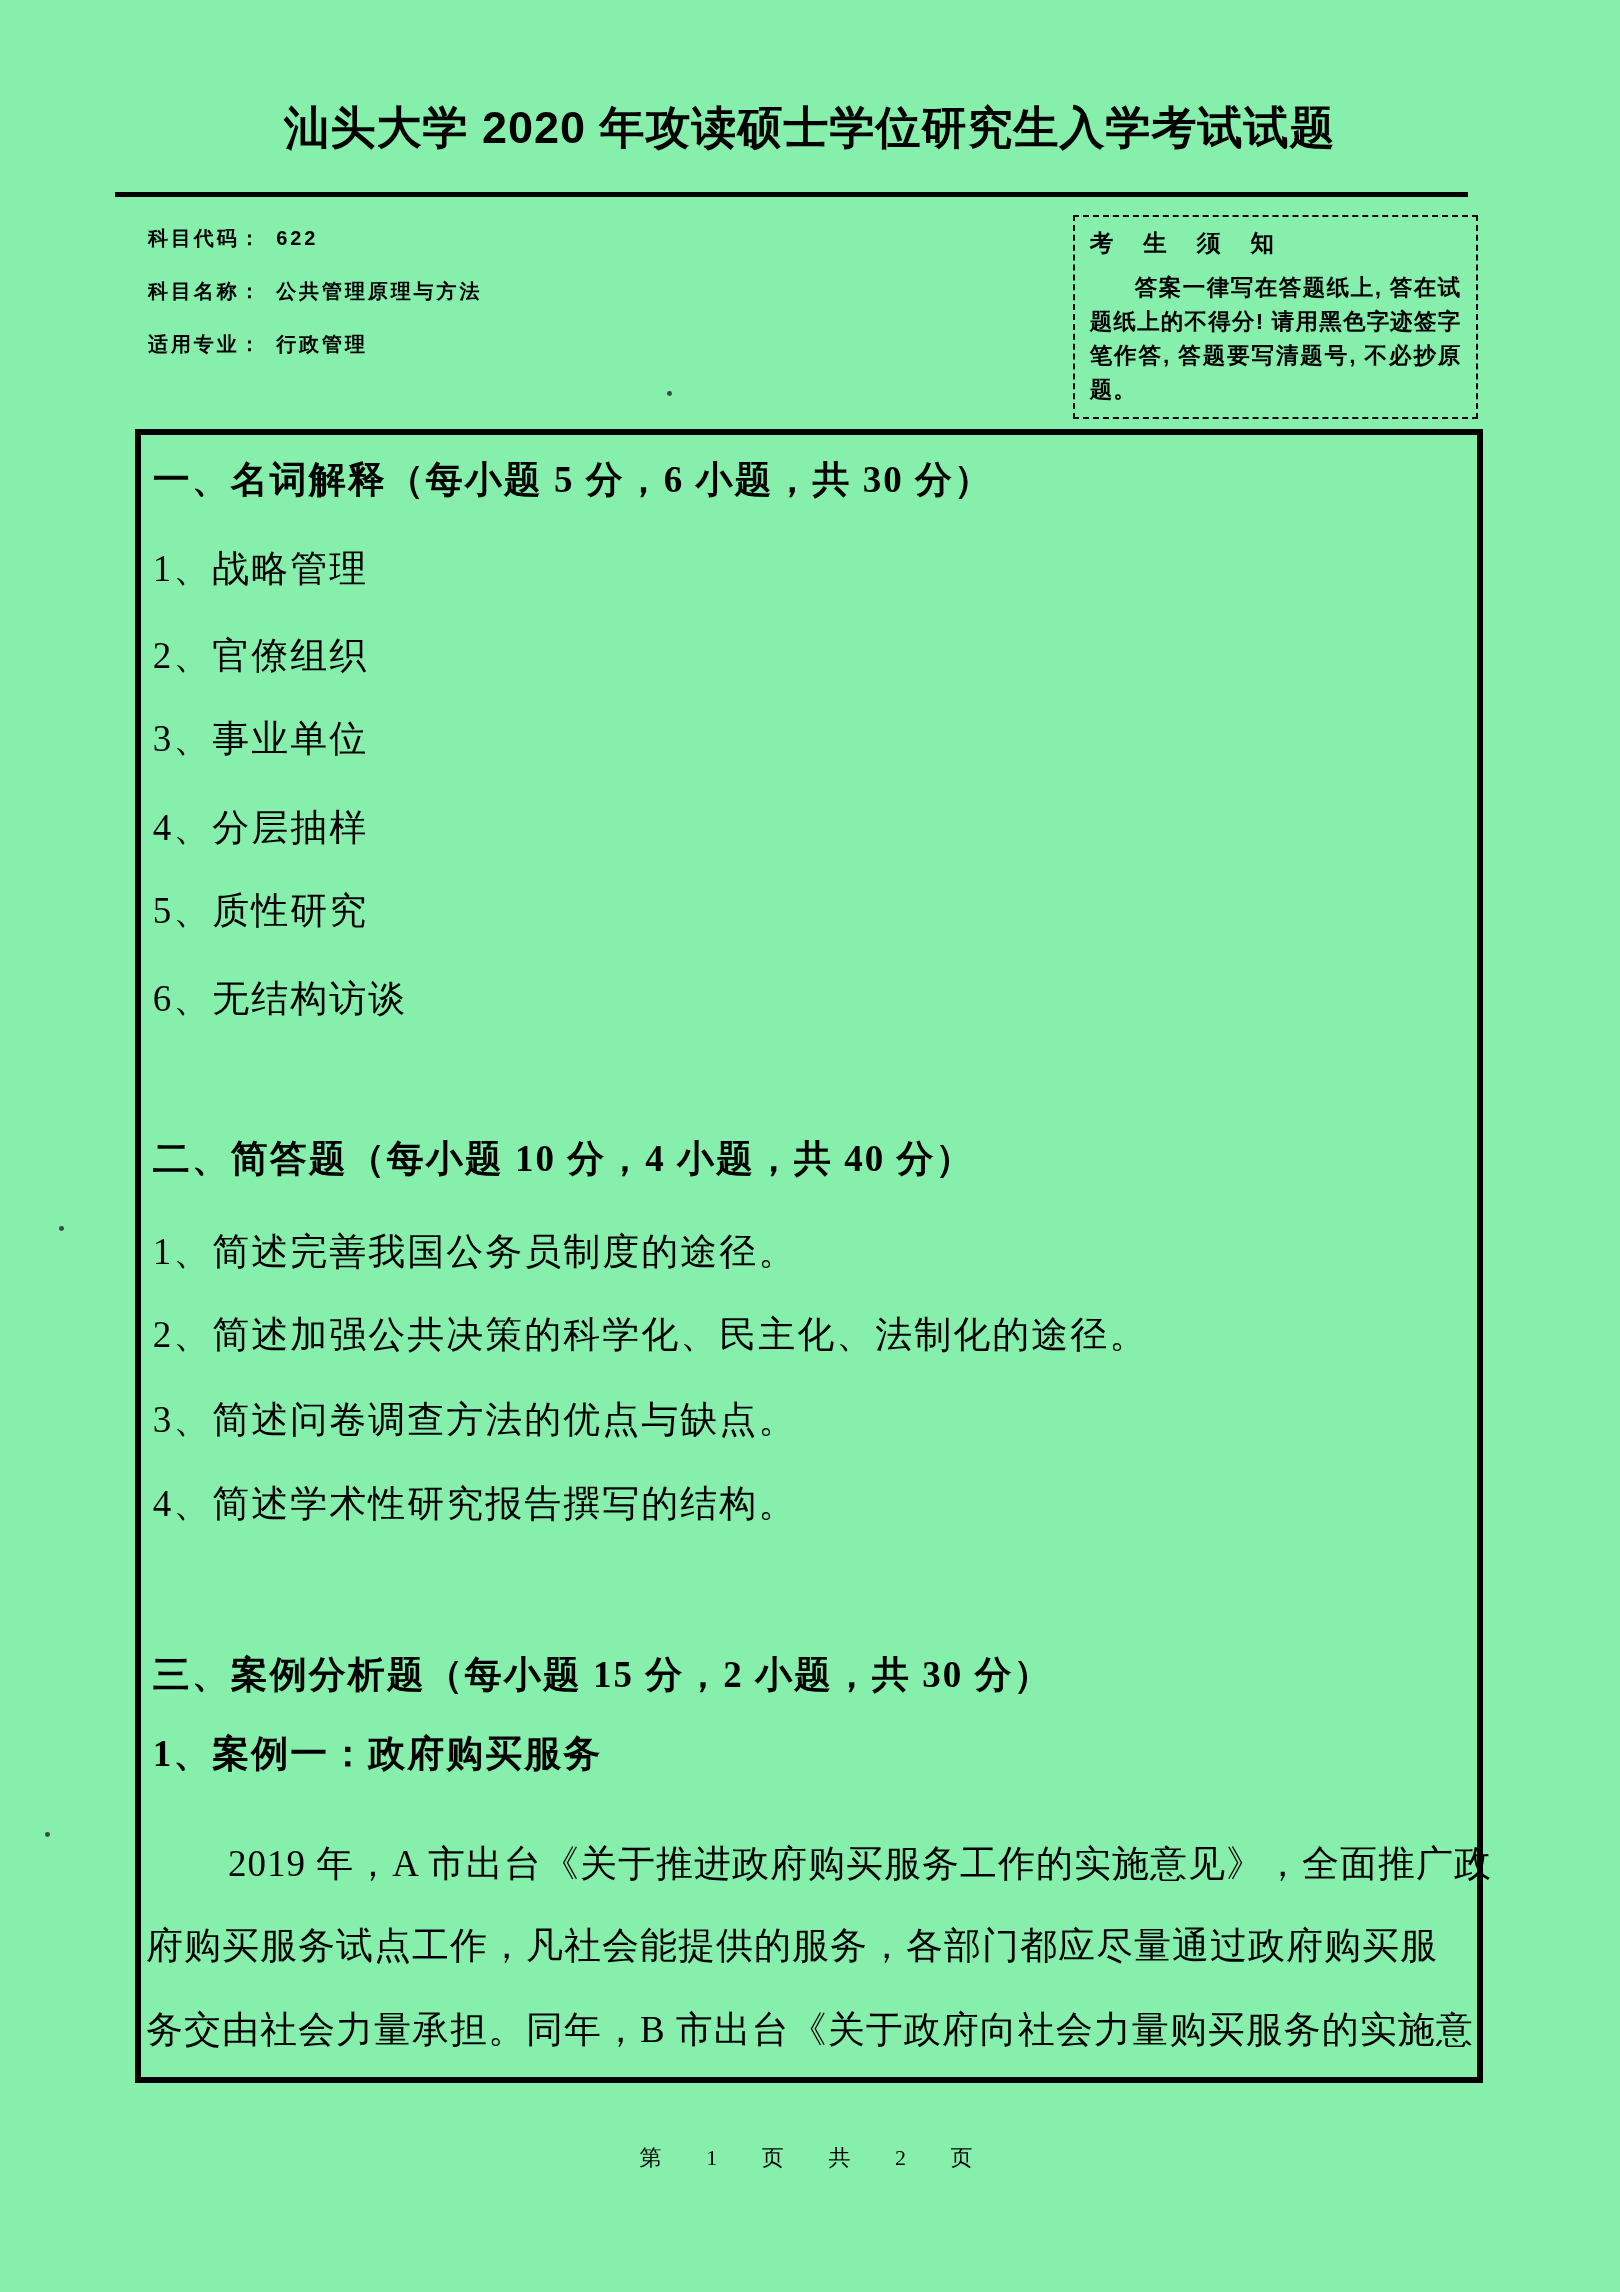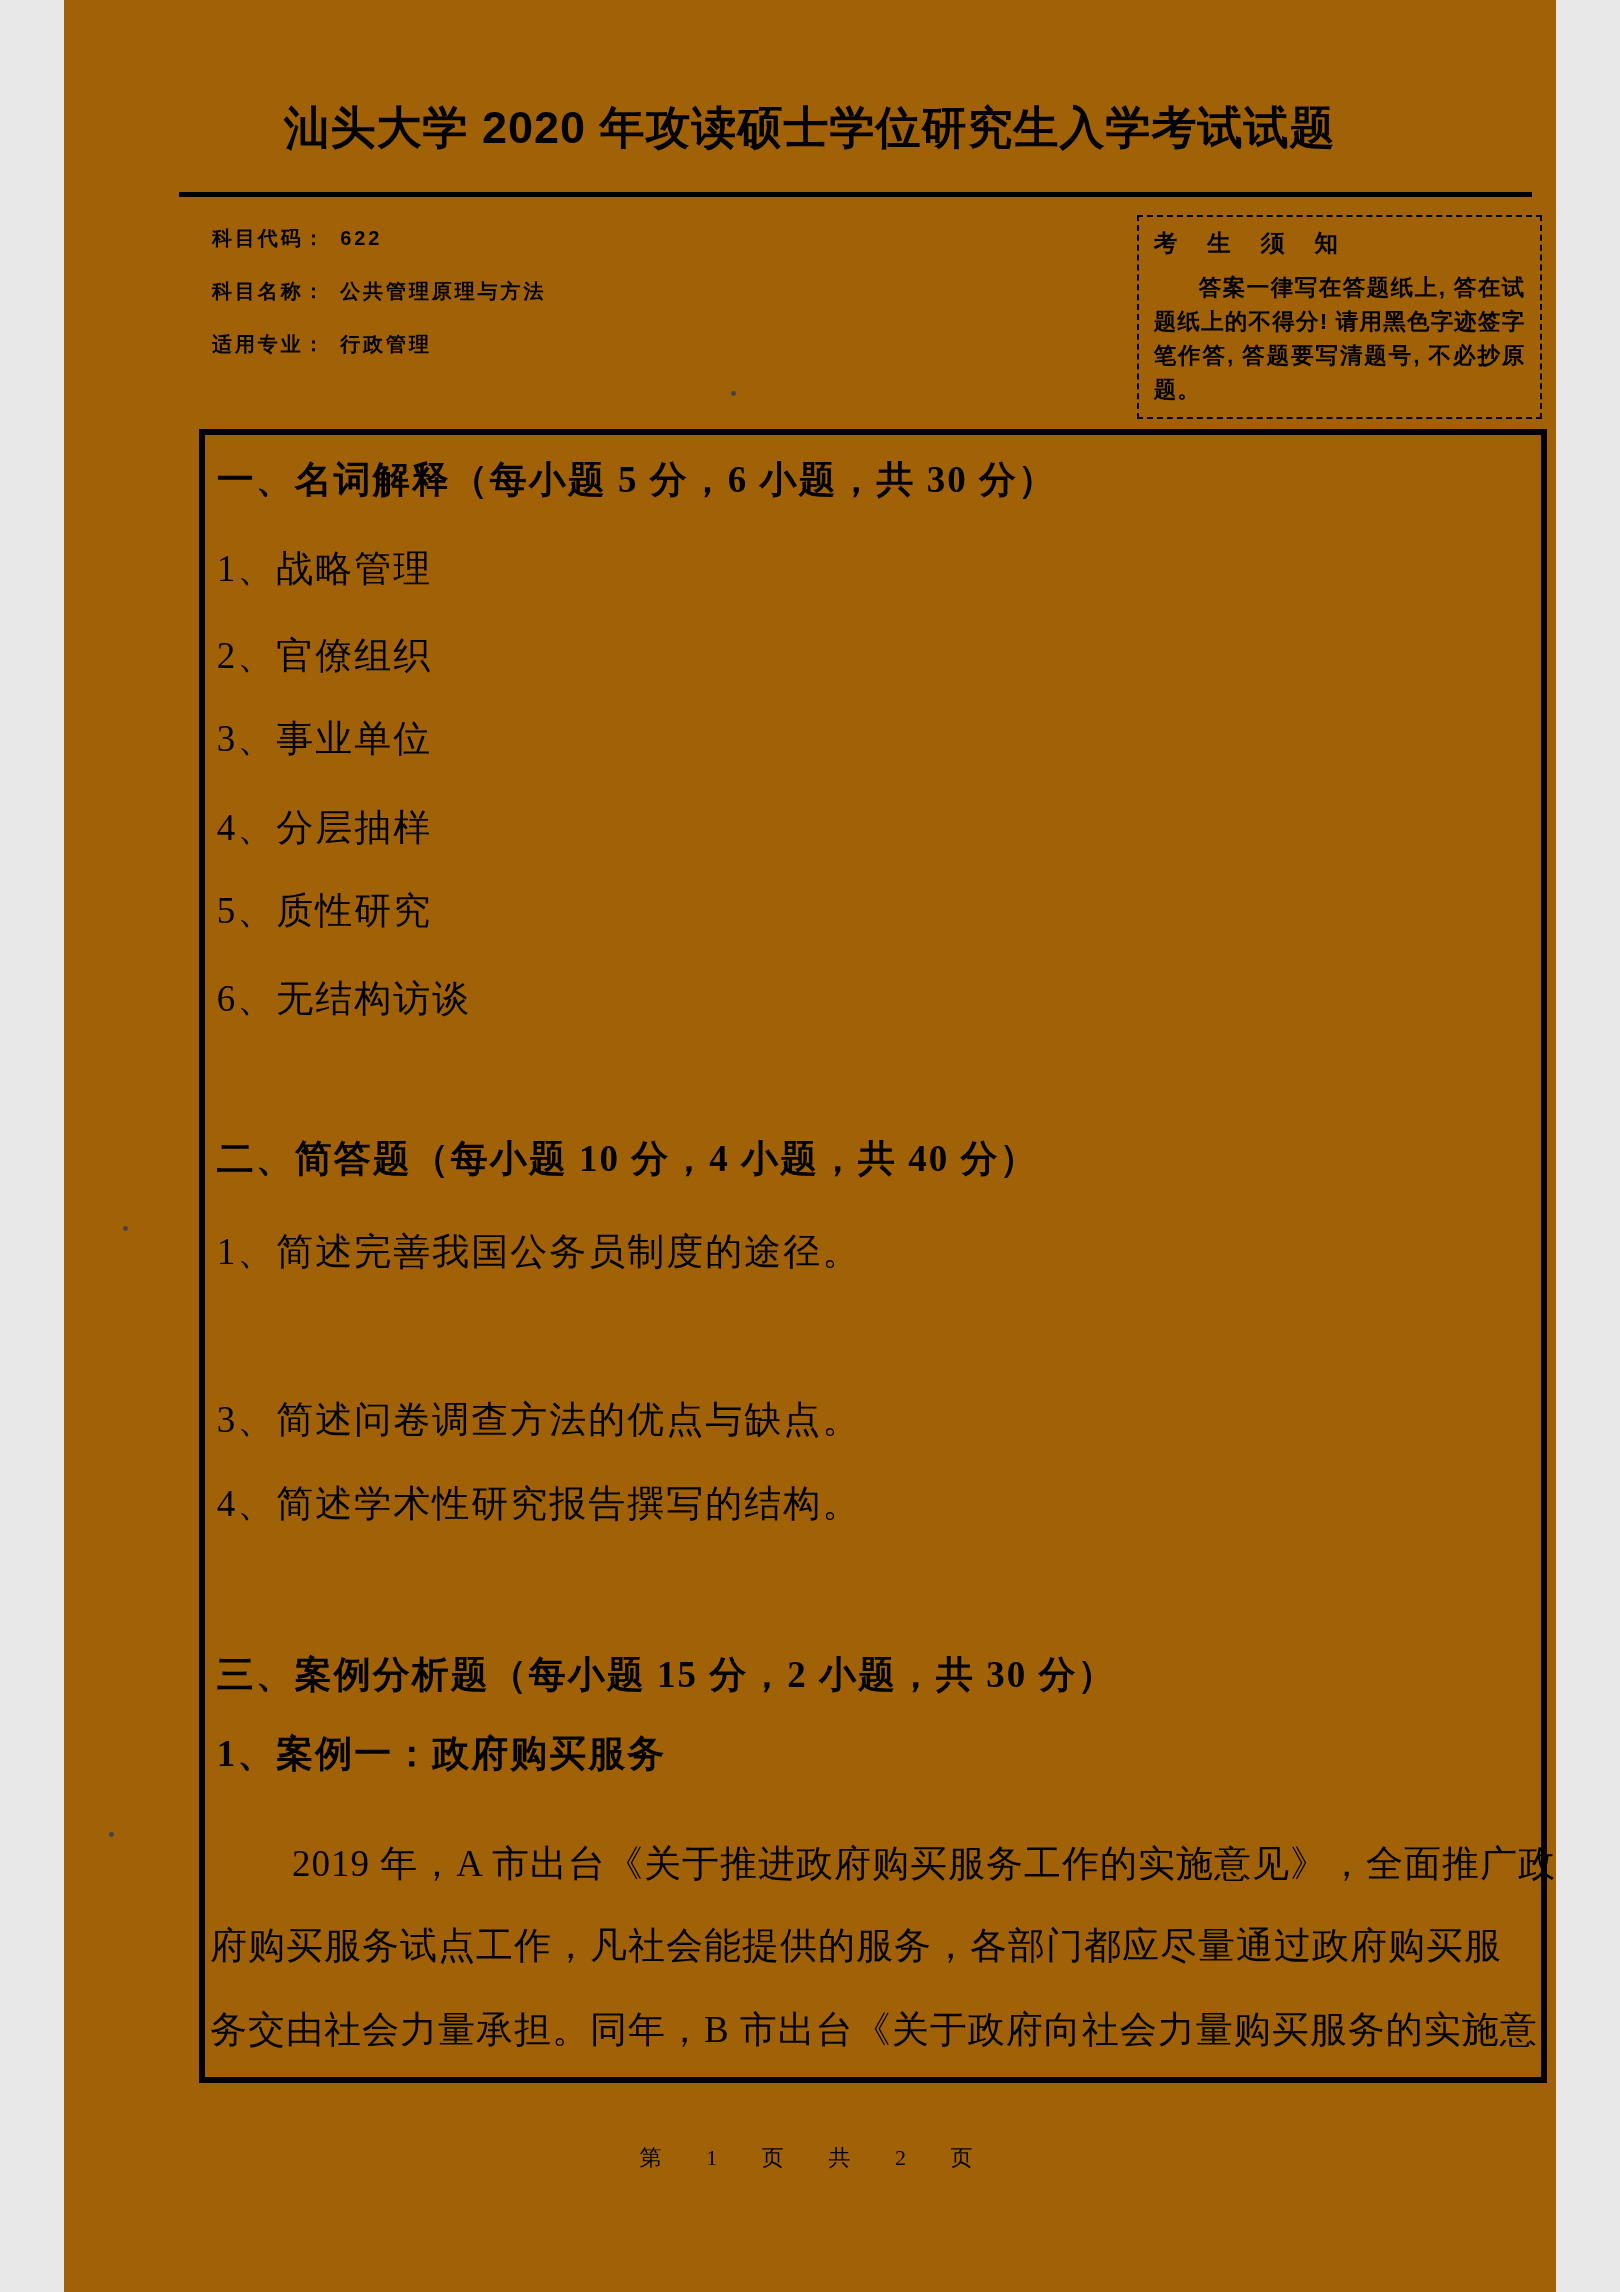--- a/index.html
+++ b/index.html
@@ -1,20 +1,20 @@
 <!DOCTYPE html>
 <html><head>
 <meta charset="utf-8">
 <style>
   html, body { margin: 0; padding: 0; background: #e8e8e8; }
   .page {
     position: relative;
-    width: 1492px;
+    width: 1620px;
     height: 2293px;
-    background: #a16207;
+    background: #86efac;
     color: #000;
     font-family: "Liberation Serif", "DejaVu Serif", serif;
     overflow: hidden;
     margin: 0 auto;
   }
 
   
   .title {
     position: absolute;
     top: 98px;
@@ -161,20 +161,21 @@
     <div class="q bold" style="top:21.6px">一、名词解释（每小题 5 分，6 小题，共 30 分）</div>
     <div class="q" style="top:111px">1、战略管理</div>
     <div class="q" style="top:198px">2、官僚组织</div>
     <div class="q" style="top:281px">3、事业单位</div>
     <div class="q" style="top:370px">4、分层抽样</div>
     <div class="q" style="top:453px">5、质性研究</div>
     <div class="q" style="top:541px">6、无结构访谈</div>
 
     <div class="q bold" style="top:701px">二、简答题（每小题 10 分，4 小题，共 40 分）</div>
     <div class="q" style="top:794px">1、简述完善我国公务员制度的途径。</div>
+    <div class="q" style="top:877px">2、简述加强公共决策的科学化、民主化、法制化的途径。</div>
     <div class="q" style="top:962px">3、简述问卷调查方法的优点与缺点。</div>
     <div class="q" style="top:1046px">4、简述学术性研究报告撰写的结构。</div>
 
     <div class="q bold" style="top:1217px">三、案例分析题（每小题 15 分，2 小题，共 30 分）</div>
     <div class="q bold" style="top:1296px">1、案例一：政府购买服务</div>
     <div class="case-line indent" style="top:1390px">2019 年，A 市出台《关于推进政府购买服务工作的实施意见》，全面推广政</div>
     <div class="case-line" style="top:1556px">务交由社会力量承担。同年，B 市出台《关于政府向社会力量购买服务的实施意</div>
     <div class="case-line" style="top:1472px">府购买服务试点工作，凡社会能提供的服务，各部门都应尽量通过政府购买服</div>
   </div>
 

